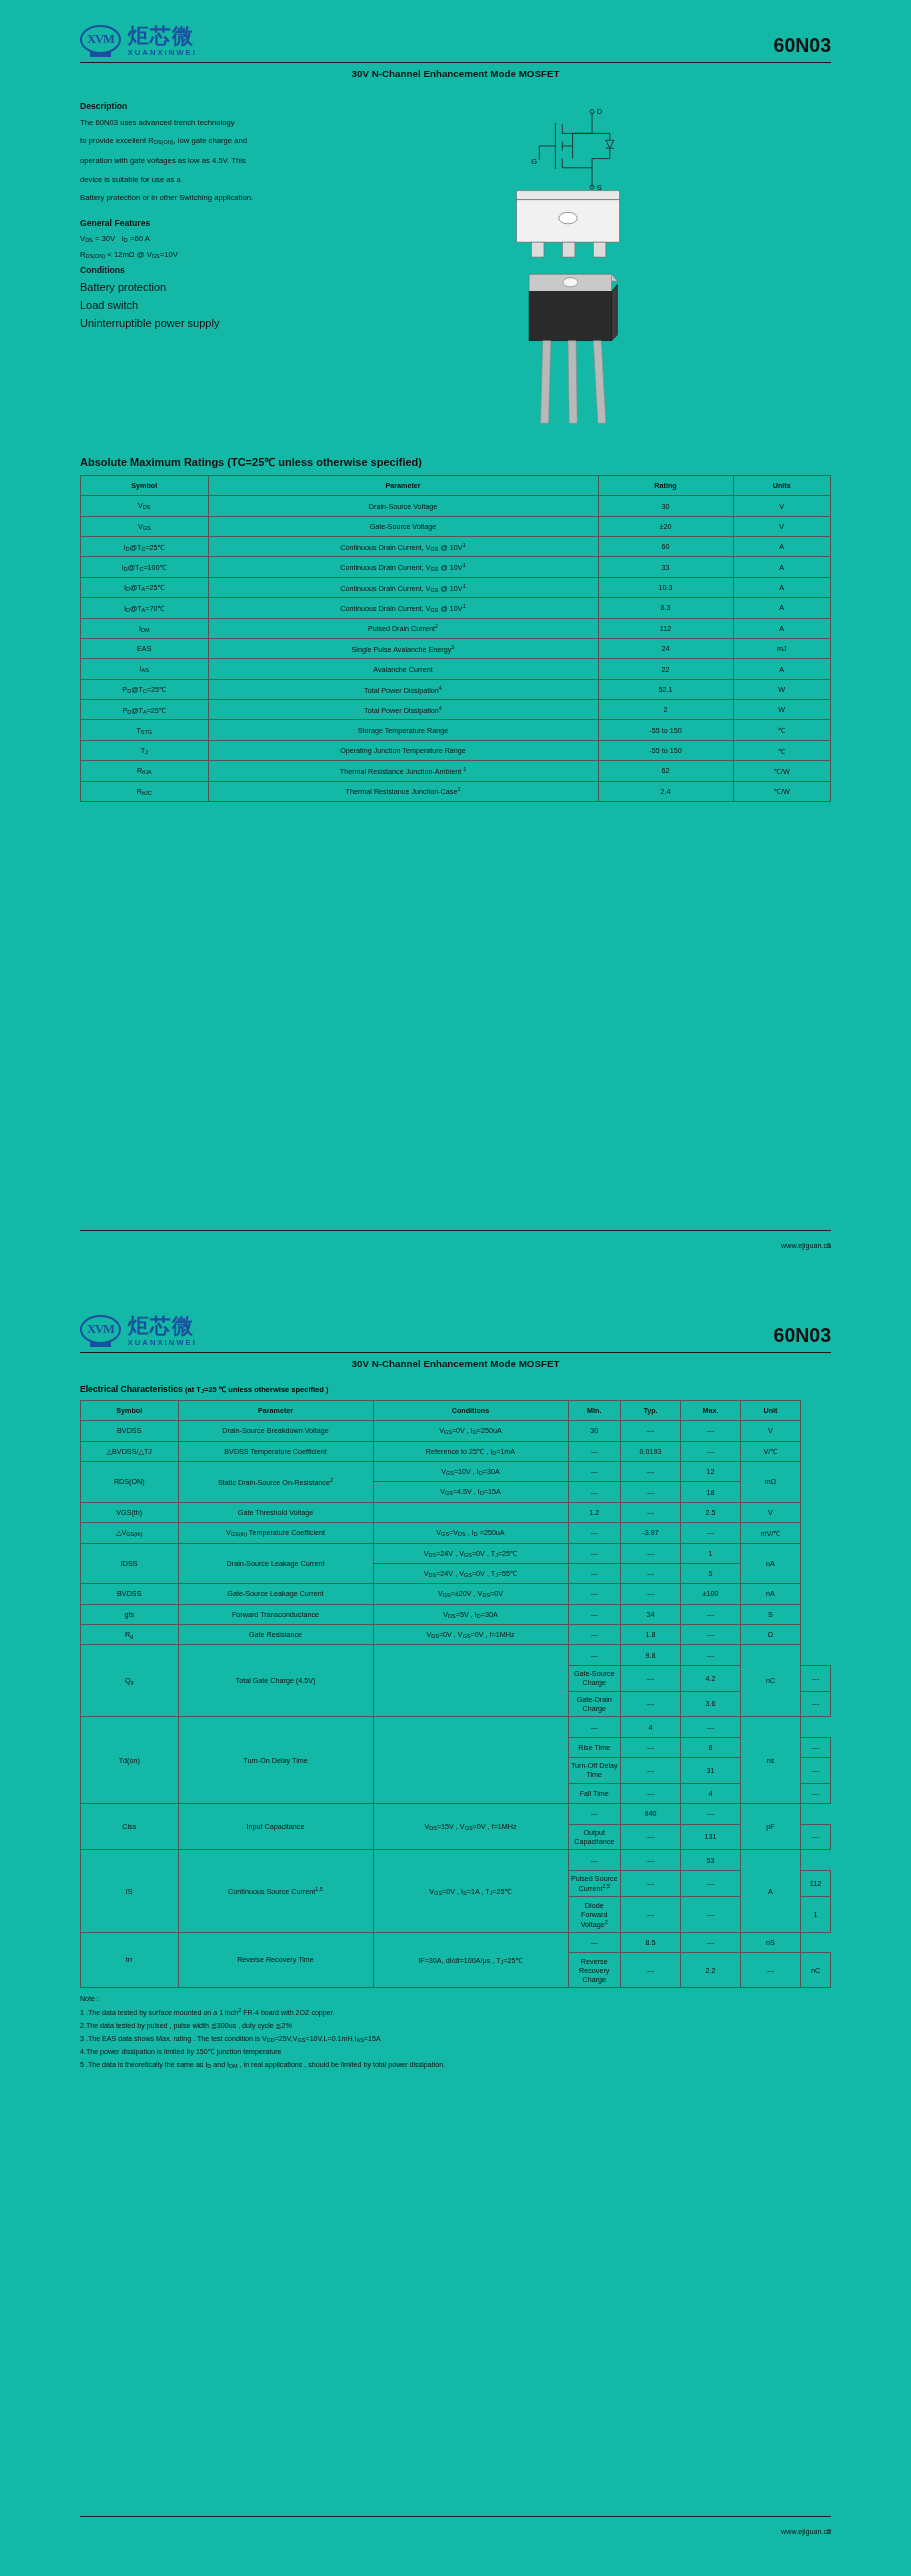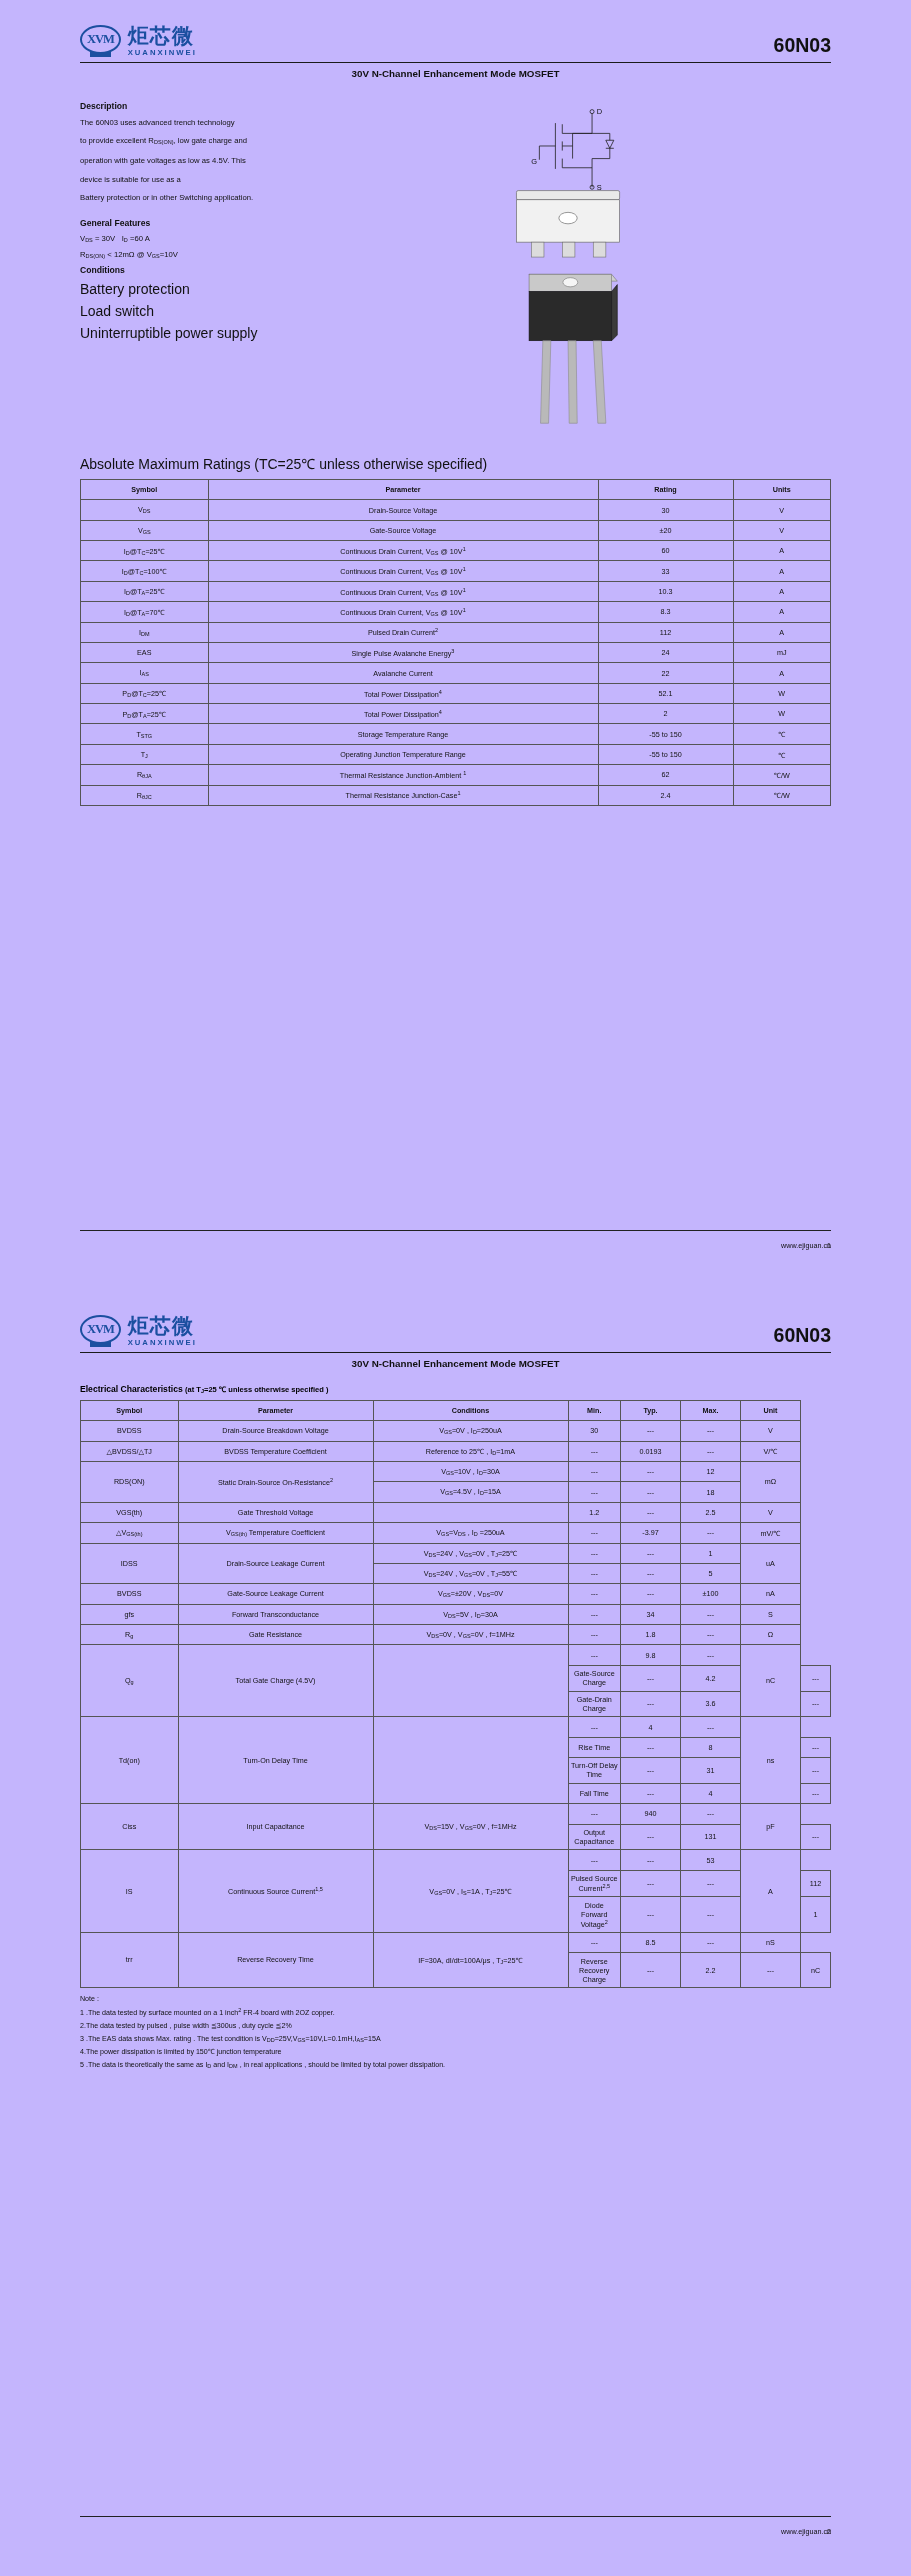--- a/index.html
+++ b/index.html
@@ -1,18 +1,18 @@
 <!DOCTYPE html>
 <html style="font-size:9.2px"><head>
 <meta charset="utf-8">
 <style>
   html,body{margin:0;padding:0;background:#f0f0f0;}
   body{font-family:"Liberation Sans",sans-serif;}
   .page{width:911px;background:#ffffff;margin:0 auto;position:relative;}
-  .sheet{width:911px;box-sizing:border-box;padding:23px 80px 0 80px;position:relative;background:#c4b5fd;}
+  .sheet{width:911px;box-sizing:border-box;padding:23px 80px 0 80px;position:relative;background:#14b8a6;}
   .sheet.first{height:1290px;}
   .sheet.second{height:1286px;}
 
   
   .doc-header{display:flex;align-items:flex-start;justify-content:space-between;}
   .logo-wrap{display:flex;align-items:center;gap:5.7px;}
   .logo-mark{width:42px;height:36px;position:relative;}
   .logo-mark .oval{position:absolute;left:0;top:2.3px;width:41px;height:29px;border:2.3px solid #1b4fa0;border-radius:50%;box-sizing:border-box;}
   .logo-mark .xvm{position:absolute;left:0;top:2.3px;width:41px;height:29px;display:flex;align-items:center;justify-content:center;color:#1b4fa0;font-weight:bold;font-size:12.6px;letter-spacing:-1.1px;font-family:"Liberation Serif",serif;}
   .logo-mark .bar{position:absolute;left:10.3px;top:29px;width:20.7px;height:5.2px;background:#1b4fa0;}
@@ -24,30 +24,30 @@
   .subtitle{text-align:center;font-size:9.8px;font-weight:bold;color:#111;margin-top:4.6px;}
 
   
   .content-row{display:flex;margin-top:22px;}
   .left-col{width:356px;}
   .right-col{flex:1;position:relative;}
   h2.sec{font-size:8.6px;font-weight:bold;color:#111;margin:0 0 5.7px 0;}
   h2.sec.gap{margin-top:15px;}
   .desc p{font-size:7.7px;color:#111;margin:0 0 7.5px 0;line-height:1.45;}
   .feat p{font-size:7.7px;color:#111;margin:0 0 6.3px 0;}
-  .app p{font-size:14px;color:#111;margin:0 0 6.3px 0;}
+  .app p{font-size:11px;color:#111;margin:0 0 6.3px 0;}
   sub{font-size:5.5px;vertical-align:-0.22em;}
   sup{font-size:5.5px;vertical-align:0.5em;}
 
   
   .schematic{position:relative;width:189px;height:80px;margin:5.7px 0 0 69px;}
   .pkg{position:relative;width:149px;height:247px;margin:1.1px 0 0 69px;}
 
   
-  .tbl-title{font-size:14px;font-weight:normal;color:#111;margin:19.5px 0 5.7px 0;}
+  .tbl-title{font-size:11px;font-weight:bold;color:#111;margin:19.5px 0 5.7px 0;}
   table.dt{border-collapse:collapse;width:100%;table-layout:fixed;}
   table.dt th,table.dt td{border:0.6px solid #555;font-size:7.2px;color:#111;padding:3.4px 2.3px;text-align:center;vertical-align:middle;height:12.6px;}
   table.dt th{font-weight:bold;}
   .cellsym{font-size:7.2px;}
   .left{text-align:left;padding-left:4px;}
 
   .footer{position:absolute;left:80px;right:80px;bottom:40px;}
   .footer .line{border-top:0.6px solid #222;}
   .footer .ftxt{display:flex;justify-content:flex-end;position:relative;margin-top:10.3px;font-size:7.2px;color:#111;}
   .footer .pg{position:absolute;right:0;top:0;font-size:7.2px;}

